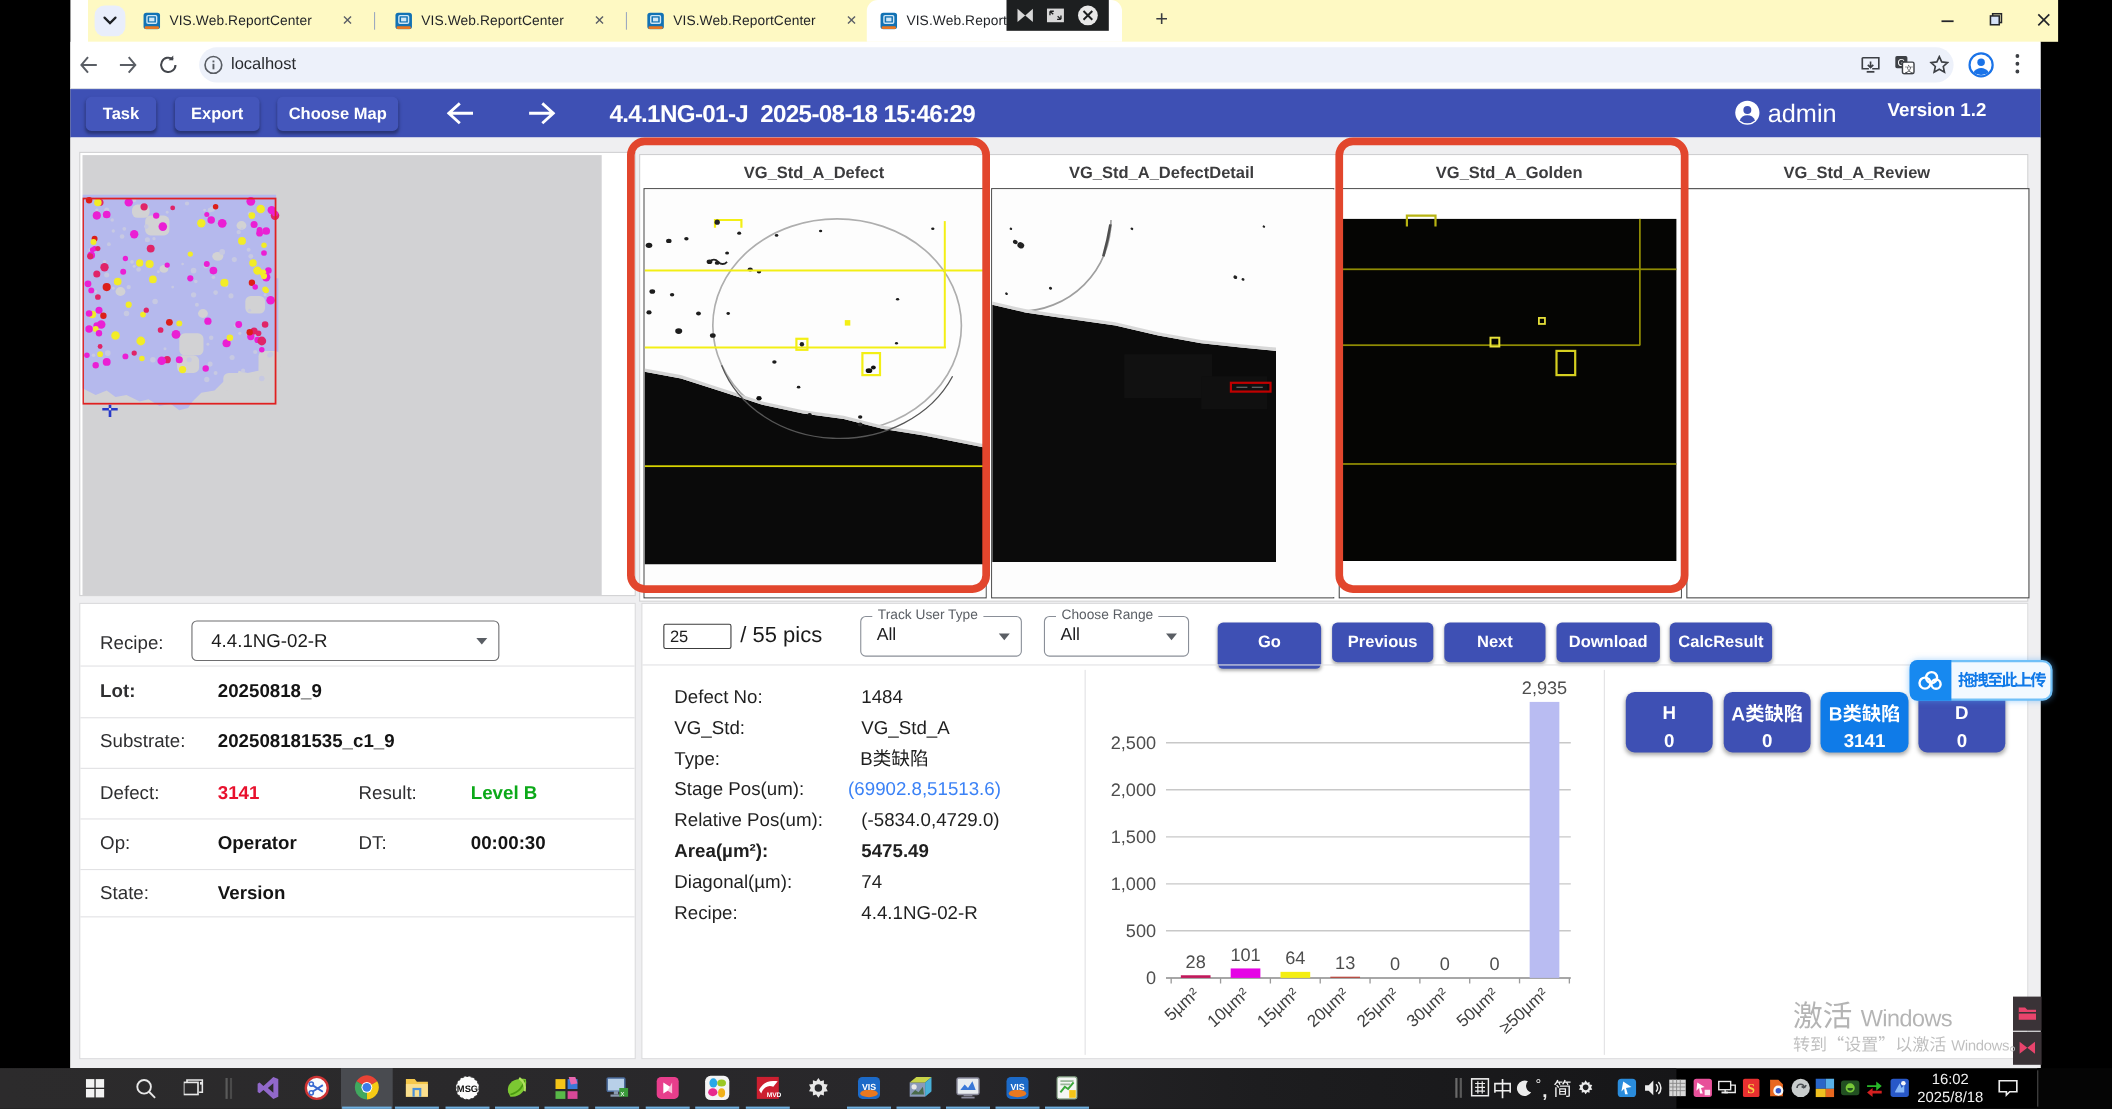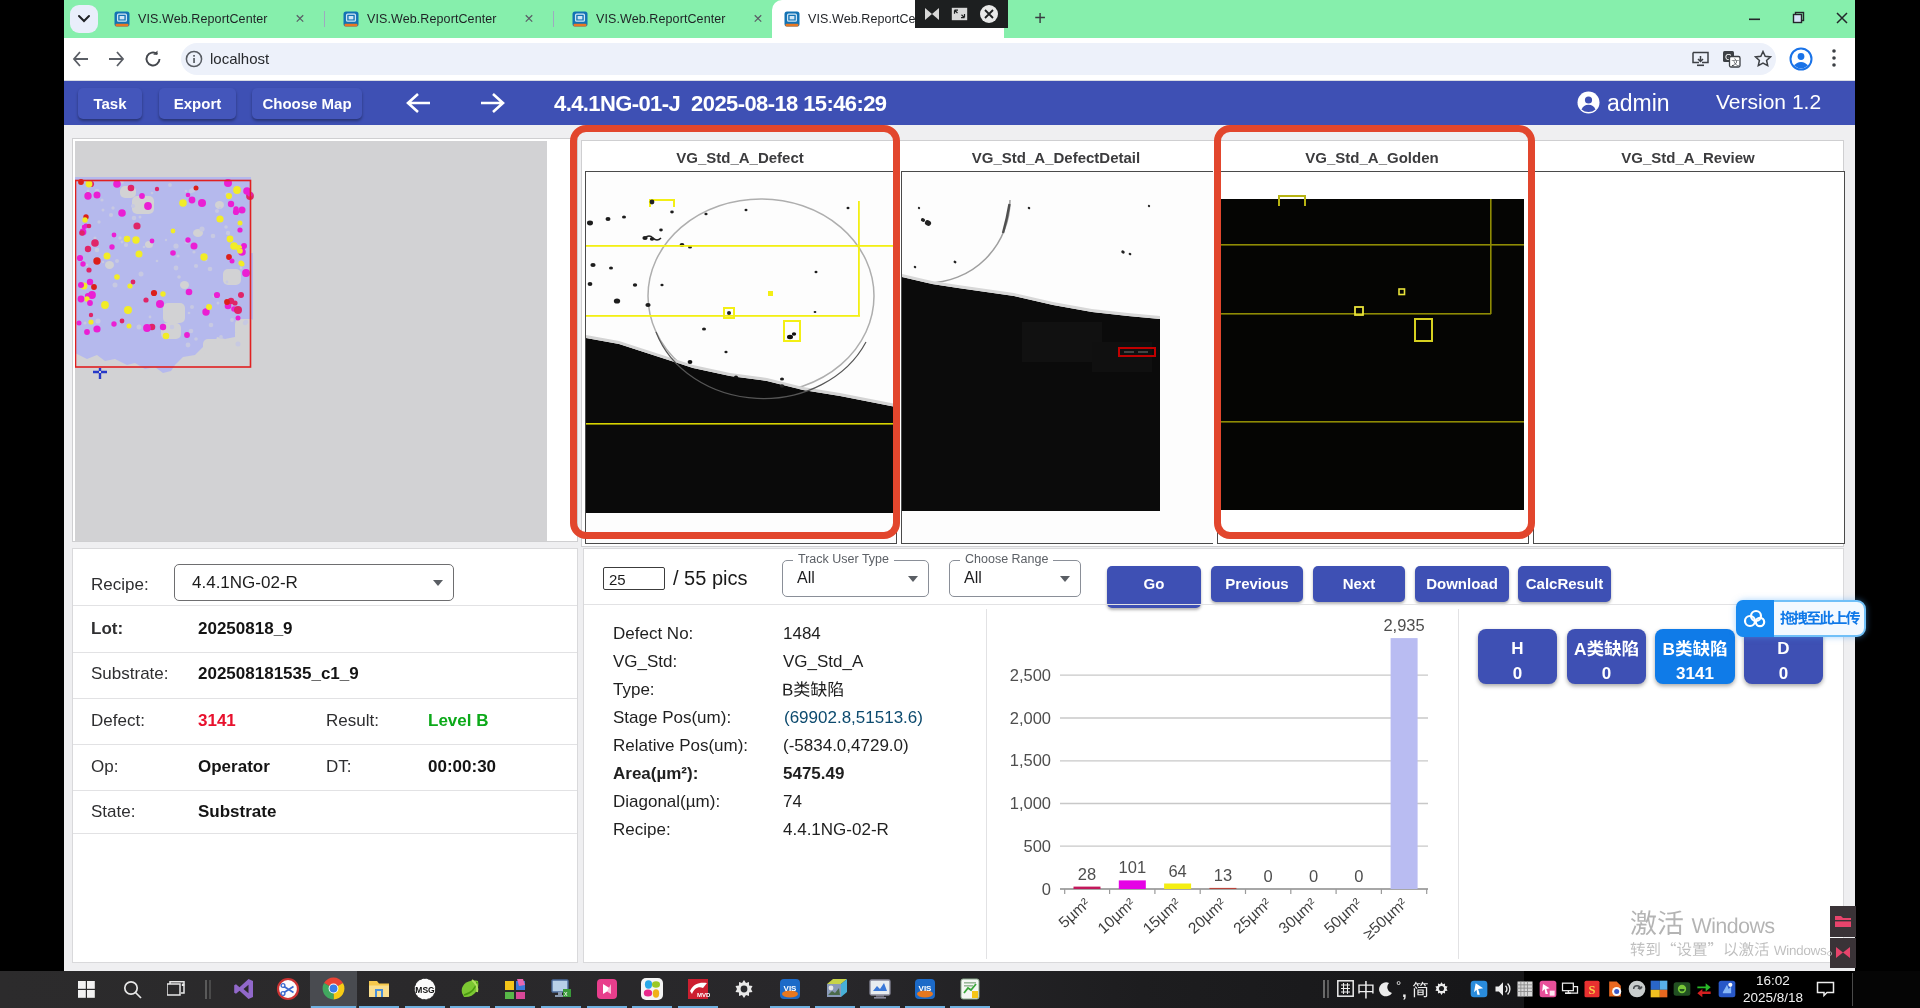--- a/index.html
+++ b/index.html
@@ -1,18 +1,18 @@
 <!DOCTYPE html>
 <html><head><meta charset="utf-8"><style>
 *{margin:0;padding:0;box-sizing:border-box}
 html,body{width:1920px;height:1008px;overflow:hidden;background:#000;
  font-family:"Liberation Sans",sans-serif;-webkit-font-smoothing:antialiased}
 .abs{position:absolute}
 .win{position:absolute;left:64px;top:0;width:1791px;height:971px;background:#fff}
-.tabstrip{position:absolute;left:0;top:0;width:100%;height:38px;background:#86efac}
+.tabstrip{position:absolute;left:16px;top:0;width:100%;height:38px;background:#fef9c3}
 .tab{position:absolute;top:0;height:38px;font-size:12.5px;color:#1f2125}
 .tab .fav{position:absolute;left:12px;top:11px;width:16px;height:16px}
 .tab .ttl{position:absolute;left:36px;top:12px;white-space:nowrap;letter-spacing:.1px}
 .tab .cls{position:absolute;right:12px;top:12px;width:14px;height:14px;color:#5a5e66;font-size:12.5px;line-height:14px;text-align:center}
 .tabdiv{position:absolute;top:11px;width:1px;height:16px;background:#9daabf}
 .toolbar{position:absolute;left:0;top:38px;width:100%;height:43px;background:#fff;border-bottom:1px solid #d8dce3}
 .omni{position:absolute;left:117px;top:5px;width:1595px;height:32px;background:#edf1fa;border-radius:16px}
 .appheader{position:absolute;left:0;top:81px;width:100%;height:44px;background:#3e50b4}
 .hbtn{position:absolute;top:7px;height:31px;background:#4456bb;border-radius:5px;color:#fff;
  font-size:15px;font-weight:bold;text-align:center;box-shadow:0 2px 3px rgba(0,0,0,.35)}
@@ -151,21 +151,21 @@
       <svg class="abs" style="left:416px;top:11px" width="25" height="22">
         <path d="M13 2 L23 11 L13 20 M1 11 L22.2 11" stroke="#fff" stroke-width="2.6" fill="none"></path>
       </svg>
       <div class="abs" style="left:490px;top:10px;font-size:22px;font-weight:bold;color:#fff;letter-spacing:-0.6px">4.4.1NG-01-J&nbsp;&nbsp;2025-08-18 15:46:29</div>
       <svg class="abs" style="left:1513px;top:10px" width="23" height="23">
         <circle cx="11.5" cy="11.5" r="11" fill="#fff"></circle>
         <circle cx="11.5" cy="9" r="3.6" fill="#3e50b4"></circle>
         <path d="M4.5 18.5 A7.5 7.5 0 0 1 18.5 18.5 A11 11 0 0 1 4.5 18.5 Z" fill="#3e50b4"></path>
       </svg>
       <div class="abs" style="left:1543px;top:9px;font-size:23px;color:#fff">admin</div>
-      <div class="abs" style="left:1652px;top:9px;font-size:21px;font-weight:normal;color:#fff">Version 1.2</div>
+      <div class="abs" style="left:1652px;top:9px;font-size:17px;font-weight:bold;color:#fff">Version 1.2</div>
     </div>
     <div class="content">
       <div class="card" style="left:8px;top:13px;width:506px;height:404px;border-color:#cfcfd1">
         <div class="abs" style="left:2px;top:2px;width:472px;height:400px;background:#d2d2d4"></div>
         <svg class="abs" style="left:2px;top:2px" width="472" height="400">
           <path d="M0 36 L176 36 L176 112 L178 112 L178 190 L176 190 L176 192 L160 192 L160 196 L150 198 L142 196 L140 202 L128 206 L120 214 L108 216 L100 224 L96 230 L88 232 L80 226 L70 228 L60 222 L52 224 L40 218 L30 220 L22 214 L12 218 L0 212 Z" fill="#b5b9ed"></path>
           <rect x="57" y="55" width="22" height="18" rx="5" fill="#d2d2d4"></rect>
           <rect x="45" y="45" width="16" height="12" rx="5" fill="#d2d2d4"></rect>
           <rect x="88" y="162" width="22" height="20" rx="5" fill="#d2d2d4"></rect>
           <rect x="86" y="182" width="20" height="16" rx="5" fill="#d2d2d4"></rect>
@@ -470,21 +470,21 @@
         <div class="val" style="left:125px;top:115px;">202508181535_c1_9</div>
         <div class="lbl" style="left:18px;top:162px;">Defect:</div>
         <div class="val" style="left:125px;top:162px;color:#e8112d;">3141</div>
         <div class="lbl" style="left:253px;top:162px;">Result:</div>
         <div class="val" style="left:355px;top:162px;color:#0ca919;">Level B</div>
         <div class="lbl" style="left:18px;top:208px;">Op:</div>
         <div class="val" style="left:125px;top:208px;">Operator</div>
         <div class="lbl" style="left:253px;top:208px;">DT:</div>
         <div class="val" style="left:355px;top:208px;">00:00:30</div>
         <div class="lbl" style="left:18px;top:253px;">State:</div>
-        <div class="val" style="left:125px;top:253px;">Substrate</div>
+        <div class="val" style="left:125px;top:253px;">Version</div>
       </div>
       <div class="card" style="left:519px;top:423px;width:1261px;height:415px">
         <div class="abs" style="left:19px;top:18px;width:62px;height:23px;border:1.4px solid #3c3c3c;border-radius:2px">
           <div class="abs" style="left:5px;top:3px;font-size:15px;color:#1c1c1c">25</div>
         </div>
         <div class="abs" style="left:89px;top:18px;font-size:20px;color:#1a1a1a">/ 55 pics</div>
         <div class="fieldset" style="left:198px;top:11px;width:147px;height:37px">
           <div class="lg">Track User Type</div>
           <div class="in">All</div>
           <div class="caret" style="left:125px;top:15px"></div>
@@ -501,21 +501,21 @@
         <div class="blue-btn" style="left:934px;top:17px;width:93px;height:36px;line-height:36px">CalcResult</div>
         <div class="hr" style="left:0;top:55px;width:1259px"></div>
         <div class="vr" style="left:402px;top:60px;height:350px"></div>
         <div class="vr" style="left:874px;top:60px;height:350px"></div>
         <div class="lbl" style="left:29px;top:75px;color:#1f1f1f">Defect No:</div>
         <div class="lbl" style="left:199px;top:75px;color:#1f1f1f">1484</div>
         <div class="lbl" style="left:29px;top:103px;color:#1f1f1f">VG_Std:</div>
         <div class="lbl" style="left:199px;top:103px;color:#1f1f1f">VG_Std_A</div>
         <div class="lbl" style="left:29px;top:131px;color:#1f1f1f">Type:</div>
         <div class="lbl" style="left:29px;top:159px;color:#1f1f1f">Stage Pos(um):</div>
-        <div class="lbl" style="left:200px;top:159px;color:#0c4a6e">(69902.8,51513.6)</div>
+        <div class="lbl" style="left:187px;top:159px;color:#3b82f6">(69902.8,51513.6)</div>
         <div class="lbl" style="left:29px;top:187px;color:#1f1f1f">Relative Pos(um):</div>
         <div class="lbl" style="left:199px;top:187px;color:#1f1f1f">(-5834.0,4729.0)</div>
         <div class="lbl" style="left:29px;top:215px;font-weight:bold;color:#1f1f1f">Area(µm²):</div>
         <div class="lbl" style="left:199px;top:215px;font-weight:bold;color:#1f1f1f">5475.49</div>
         <div class="lbl" style="left:29px;top:243px;color:#1f1f1f">Diagonal(µm):</div>
         <div class="lbl" style="left:199px;top:243px;color:#1f1f1f">74</div>
         <div class="lbl" style="left:29px;top:271px;color:#1f1f1f">Recipe:</div>
         <div class="lbl" style="left:199px;top:271px;color:#1f1f1f">4.4.1NG-02-R</div>
       </div>
       <svg class="abs" style="left:929px;top:485px" width="465" height="350">

